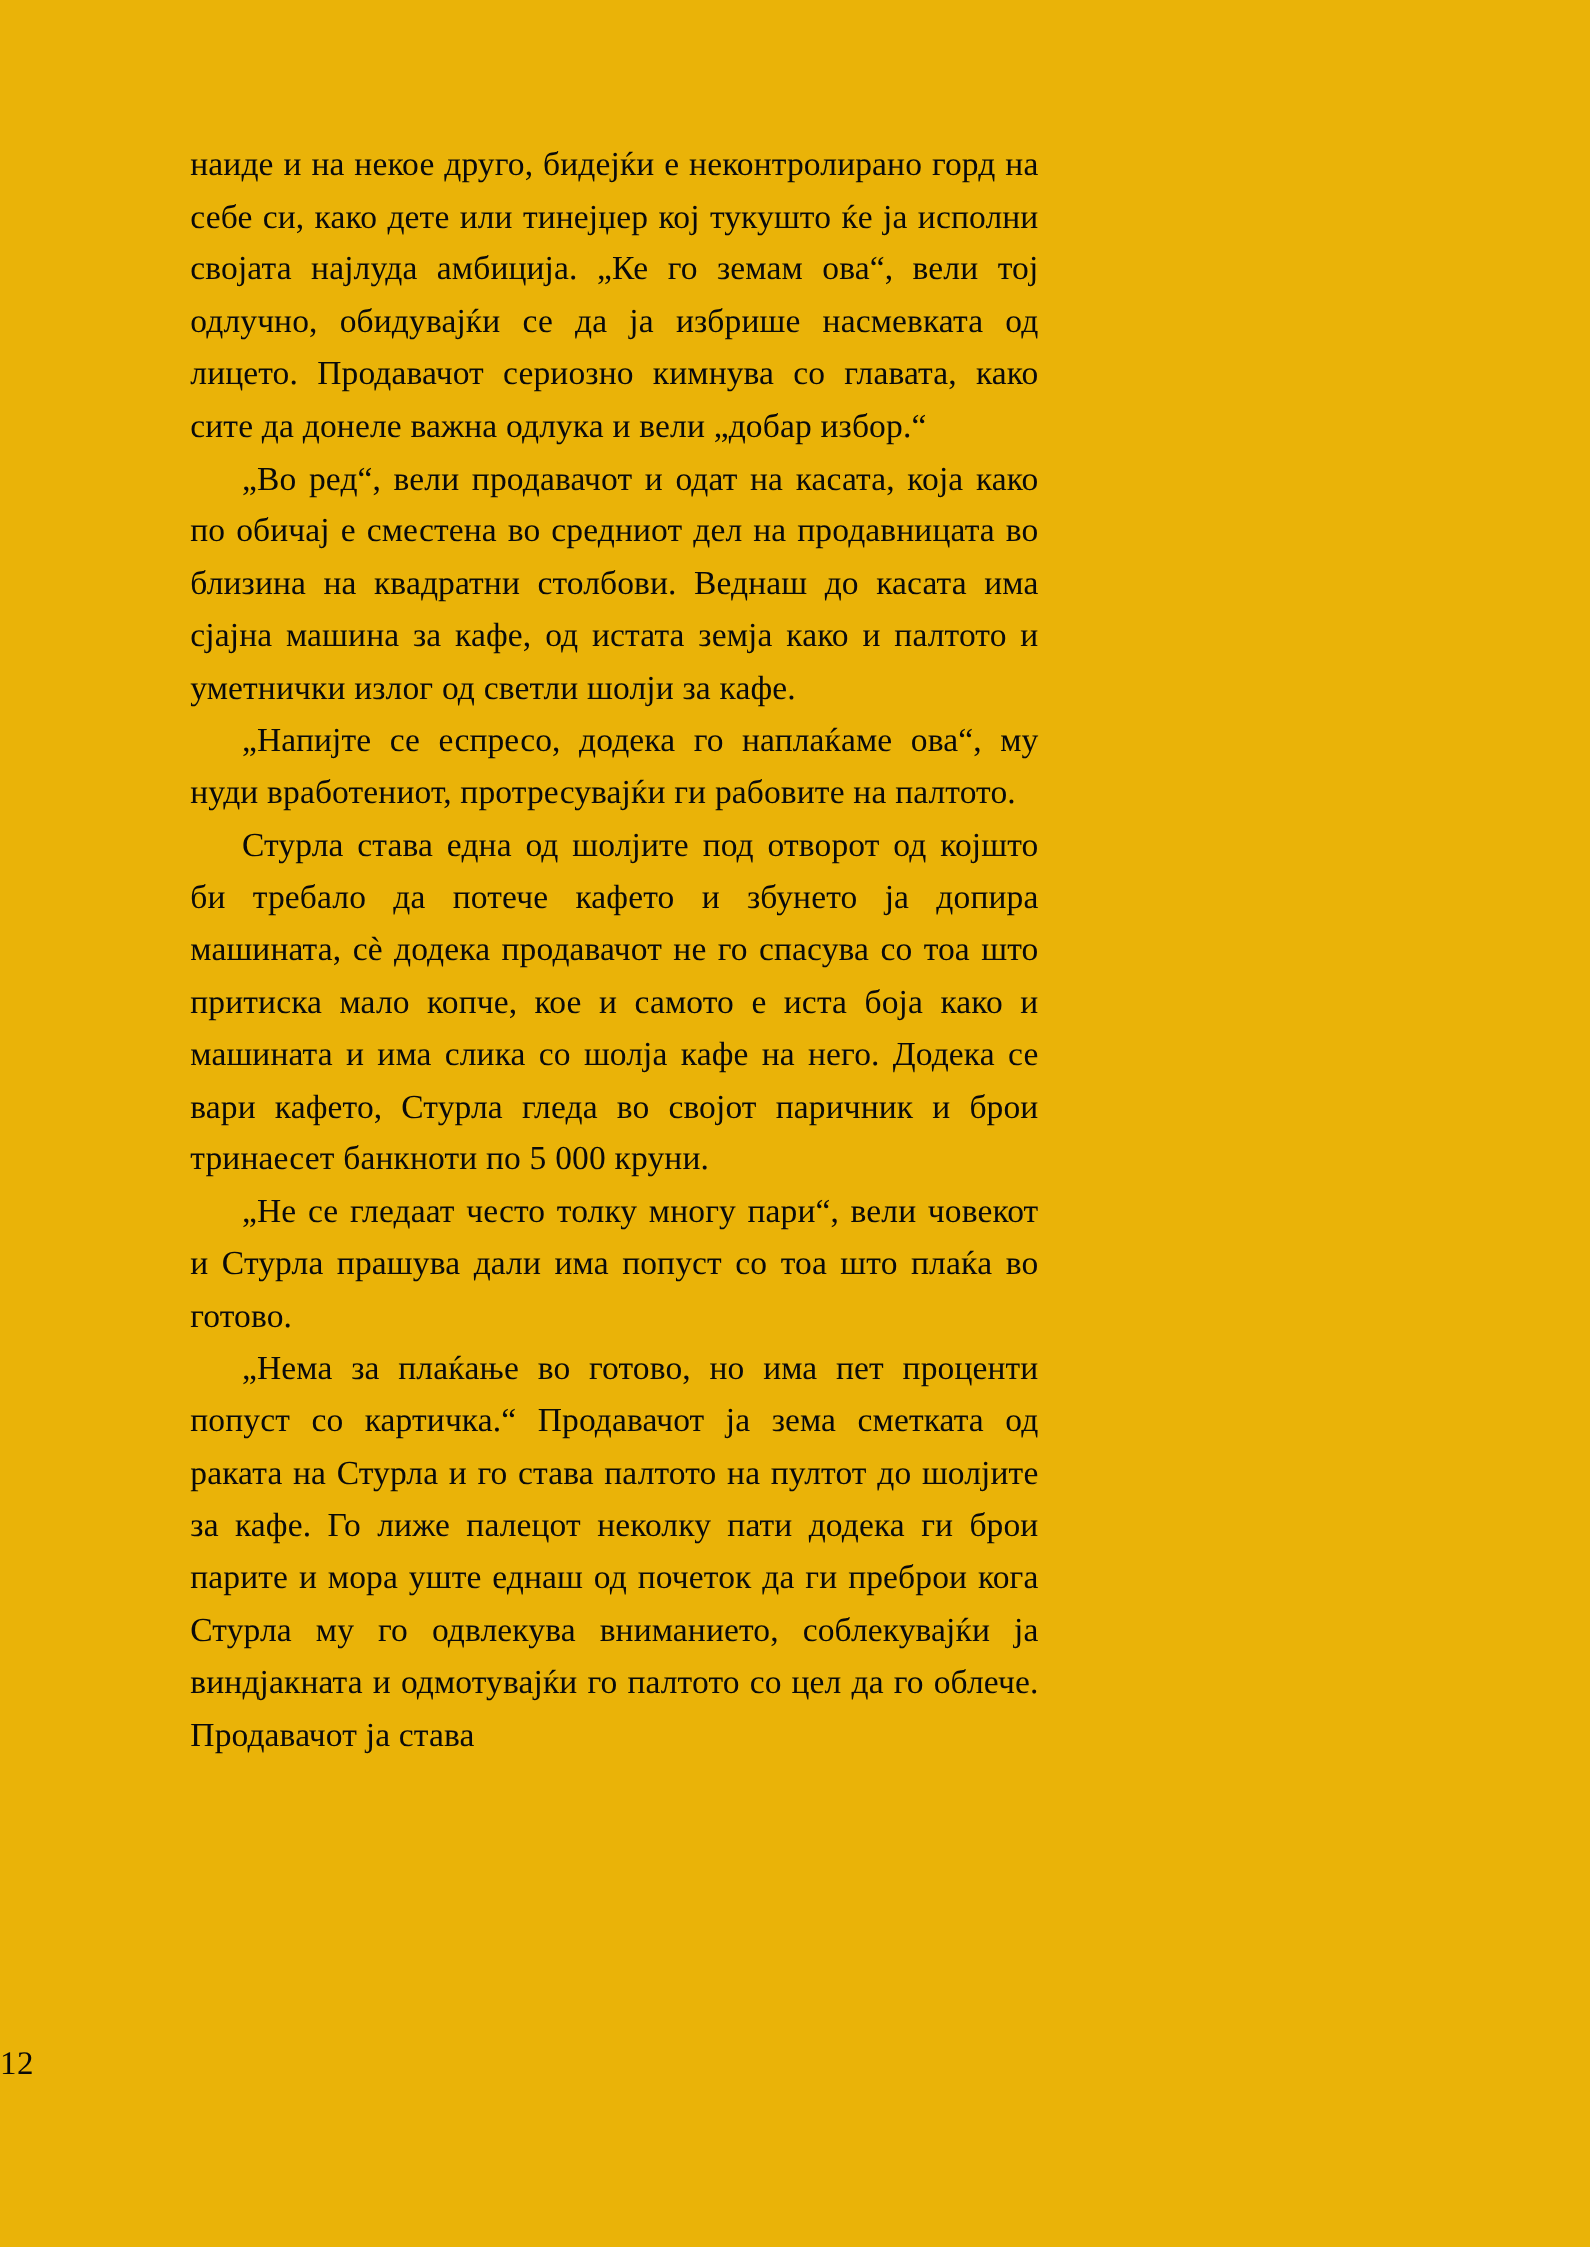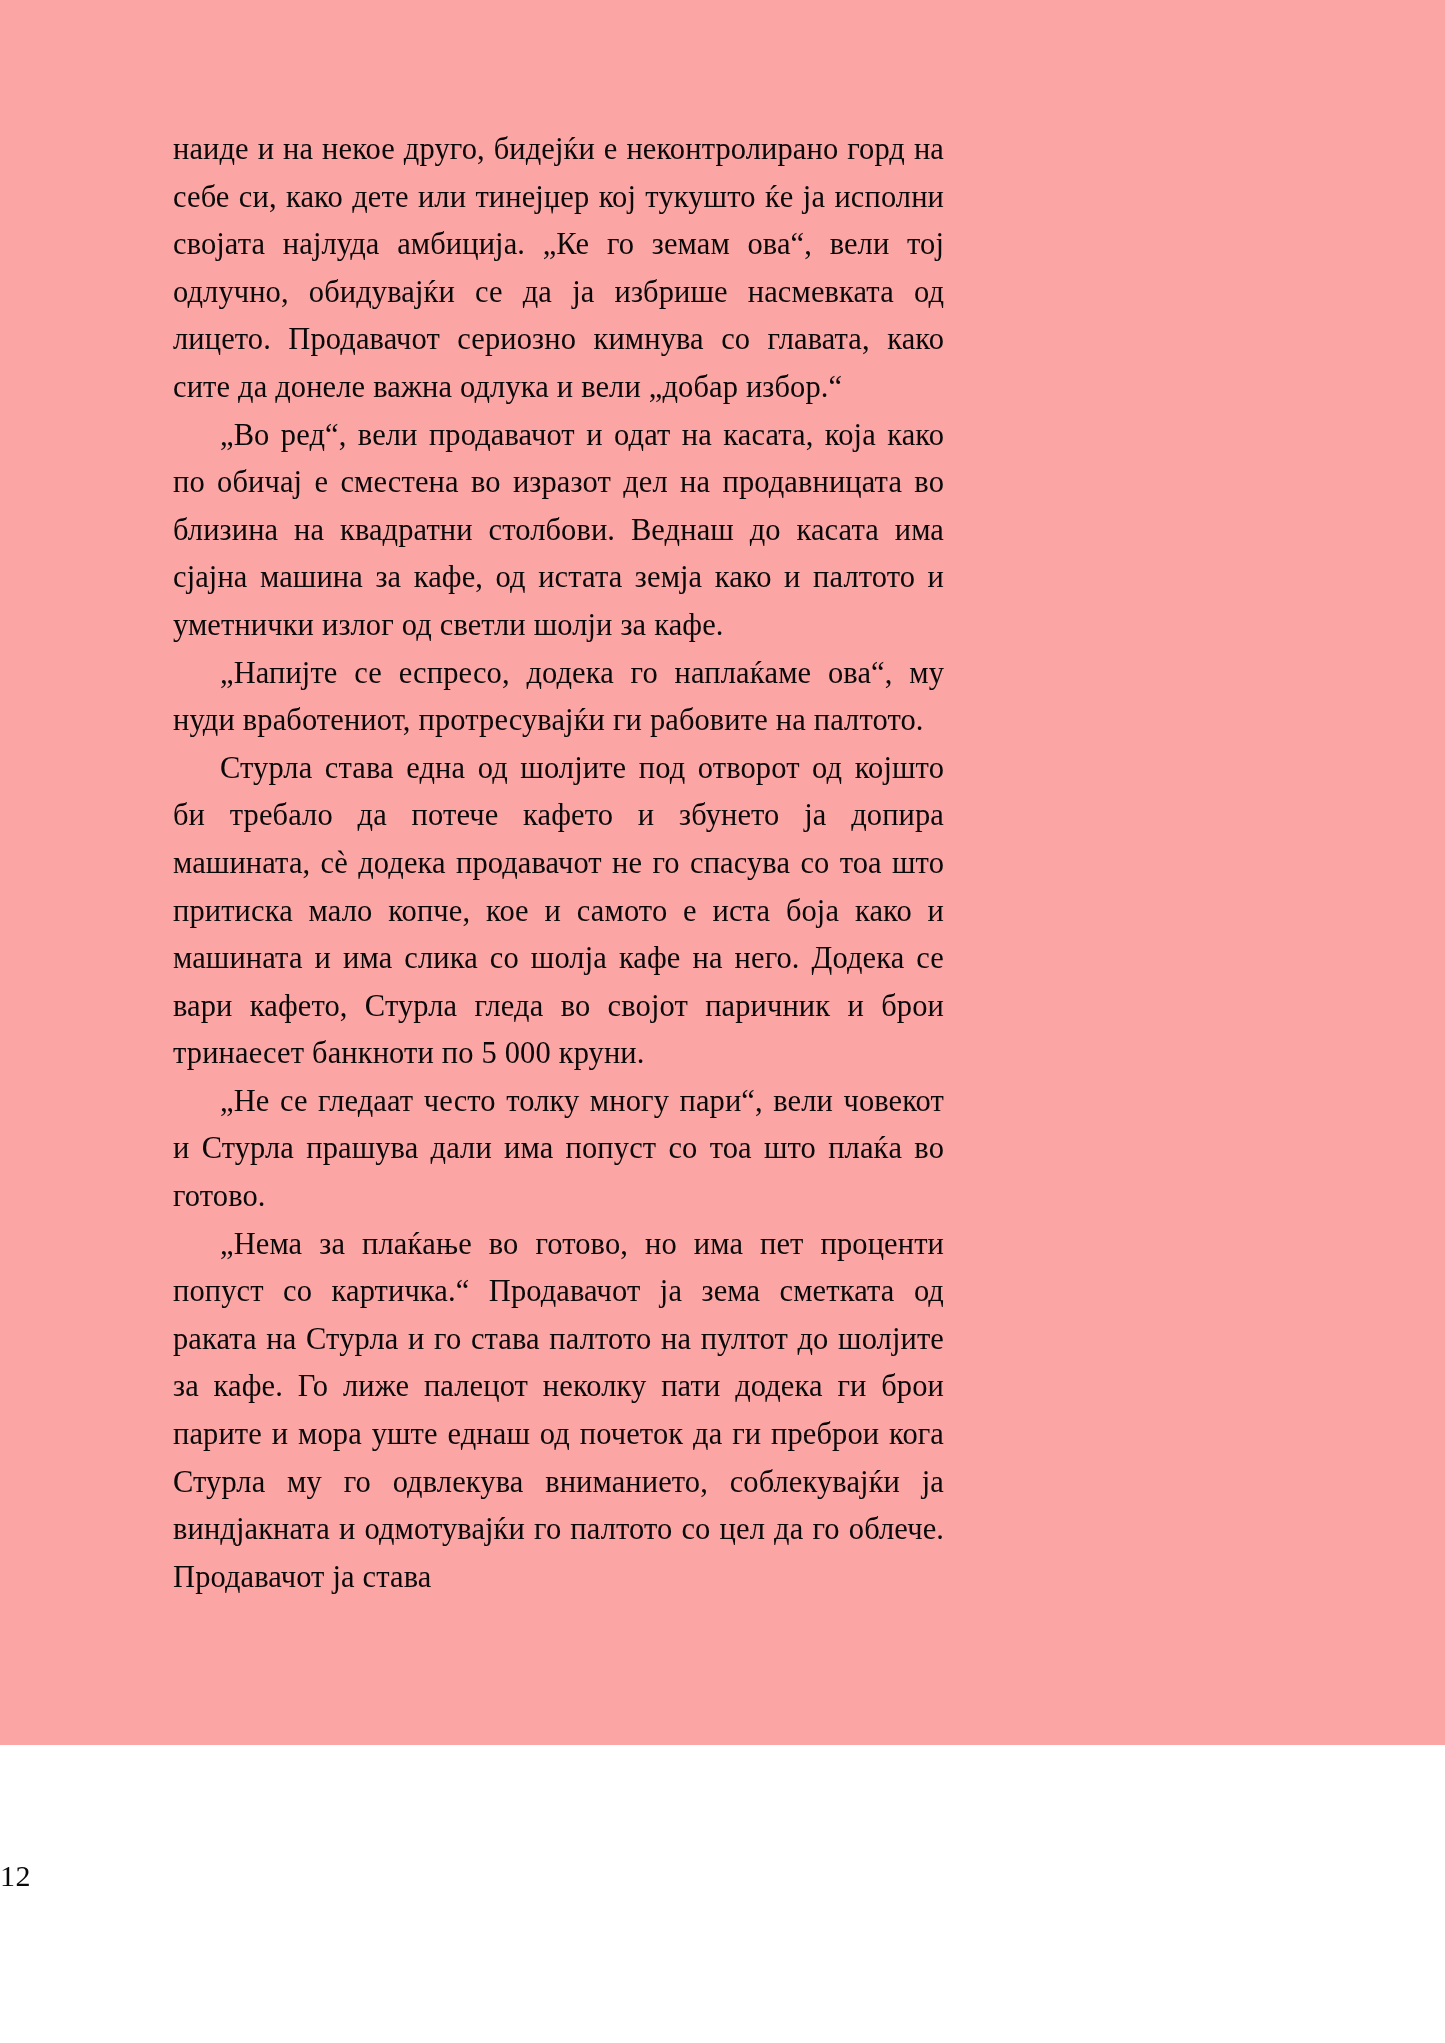--- a/index.html
+++ b/index.html
@@ -11,22 +11,22 @@
   body {
     width: 1445px;
     height: 2043px;
     font-family: "Liberation Serif", "DejaVu Serif", serif;
     color: #0a0a0a;
     -webkit-font-smoothing: antialiased;
   }
   .page {
     position: relative;
     width: 1445px;
-    height: 1745px;
-    background: #fca5a5;
+    height: 2043px;
+    background: #eab308;
     box-sizing: border-box;
   }
   .text-block {
     position: absolute;
     left: 173px;
     top: 126px;
     width: 771px;
   }
   .para {
     margin: 0;
@@ -65,21 +65,21 @@
 
 <div class="page">
 
   <div class="text-block">
 
     <p class="para no-stretch">наиде и на некое друго, бидејќи е неконтролирано горд на себе си, како дете или тинејџер кој тукушто ќе ја исполни својата најлуда амбиција. „Ке го земам ова“, вели тој одлучно, обидувајќи се да ја избрише насмевката од лицето. Продавачот сериозно кимнува со главата, како сите да донеле важна одлука и вели „добар избор.“</p>
 
 
 
 
-    <p class="para indent no-stretch">„Во ред“, вели продавачот и одат на касата, која како по обичај е сместена во изразот дел на продавницата во близина на квадратни столбови. Веднаш до касата има сјајна машина за кафе, од истата земја како и палтото и уметнички излог од светли шолји за кафе.</p>
+    <p class="para indent no-stretch">„Во ред“, вели продавачот и одат на касата, која како по обичај е сместена во средниот дел на продавницата во близина на квадратни столбови. Веднаш до касата има сјајна машина за кафе, од истата земја како и палтото и уметнички излог од светли шолји за кафе.</p>
 
     <p class="para indent no-stretch">„Напијте се еспресо, додека го наплаќаме ова“, му нуди вработениот, протресувајќи ги рабовите на палтото.</p>
 
     <p class="para indent no-stretch">Стурла става една од шолјите под отворот од којшто би требало да потече кафето и збунето ја допира машината, сѐ додека продавачот не го спасува со тоа што притиска мало копче, кое и самото е иста боја како и машината и има слика со шолја кафе на него. Додека се вари кафето, Стурла гледа во својот паричник и брои тринаесет банкноти по 5 000 круни.</p>
 
     <p class="para indent no-stretch">„Не се гледаат често толку многу пари“, вели човекот и Стурла прашува дали има попуст со тоа што плаќа во готово.</p>
 
     <p class="para indent no-stretch">„Нема за плаќање во готово, но има пет проценти попуст со картичка.“ Продавачот ја зема сметката од раката на Стурла и го става палтото на пултот до шолјите за кафе. Го лиже палецот неколку пати додека ги брои парите и мора уште еднаш од почеток да ги преброи кога Стурла му го одвлекува вниманието, соблекувајќи ја виндјакната и одмотувајќи го палтото со цел да го облече. Продавачот ја става</p>
 
   </div>

